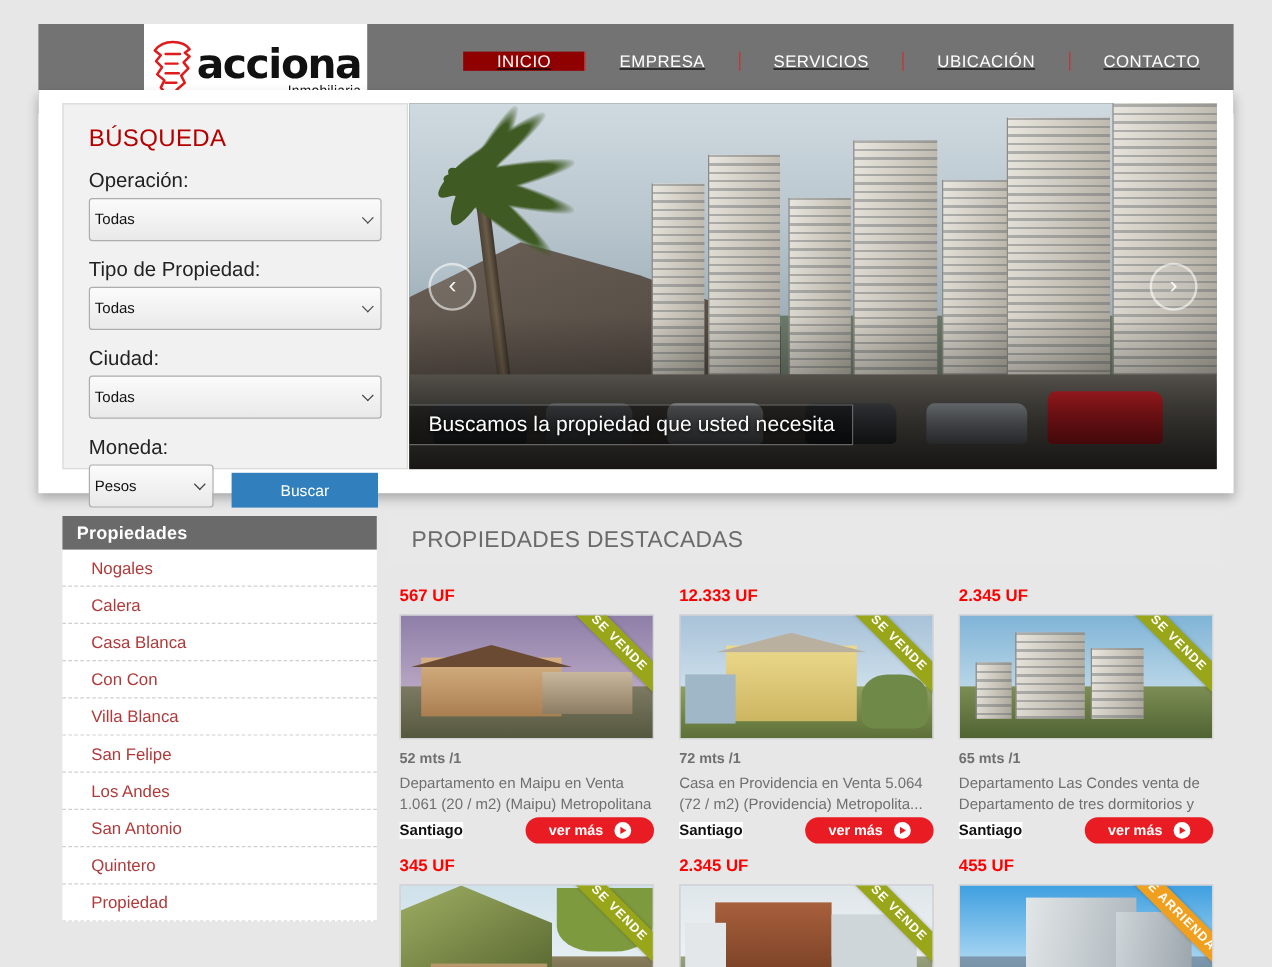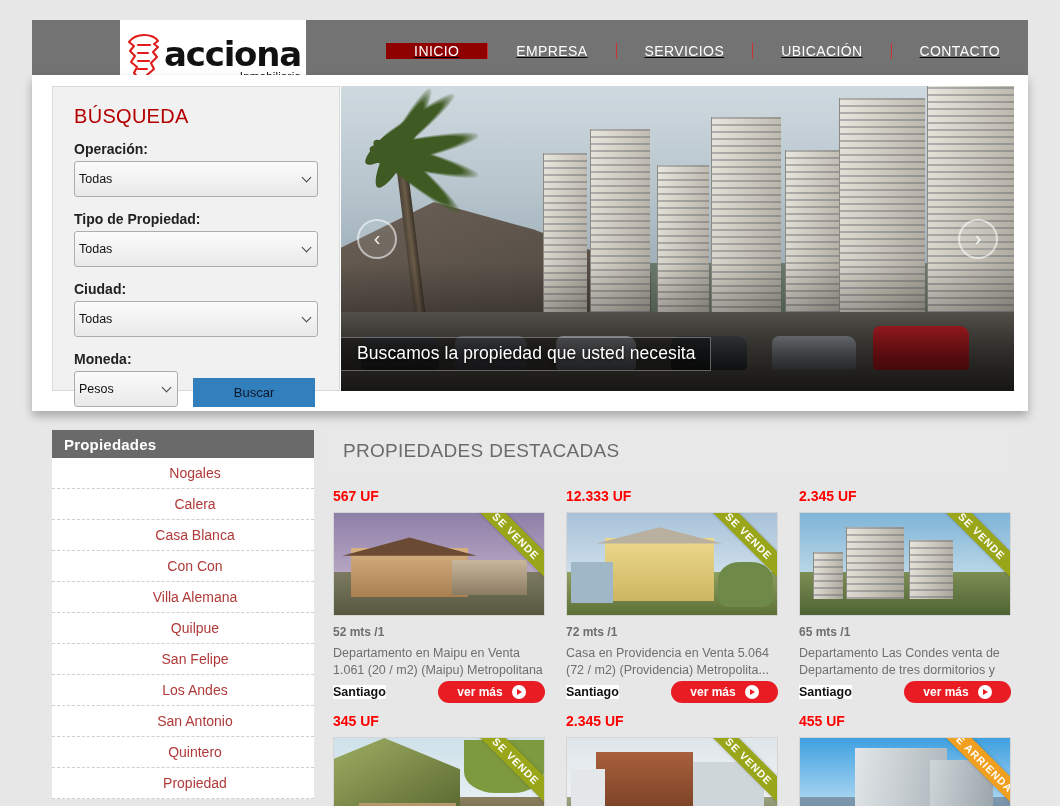--- a/index.html
+++ b/index.html
@@ -68,41 +68,41 @@
     width: 288px; height: 305px;
     background: #f1f1f1;
     border: 1px solid #d9d9d9;
     padding: 18px 21px 0 21px;
   }
   .search-title {
     color: #b40000; font-size: 20px; letter-spacing: 0.3px;
     margin: 0 0 13px 0; font-weight: normal;
   }
   .field-label {
-    font-size: 14px; color: #222; margin-bottom: 4px; display: block; font-weight: bold;
+    font-size: 17px; color: #222; margin-bottom: 4px; display: block;
   }
   .sel {
     position: relative; width: 100%; height: 36px;
     background: linear-gradient(#fbfbfb, #e9e9e9);
     border: 1px solid #adadad; border-radius: 3px;
     font-size: 12.5px; color: #111;
     display: flex; align-items: center; padding: 0 4px;
     margin-bottom: 14px; cursor: pointer;
   }
   .sel.narrow { width: 104px; margin-bottom: 0; }
   .sel .caret {
     position: absolute; right: 7px; top: 50%;
     width: 7px; height: 7px; margin-top: -5px;
     border-right: 1.6px solid #444; border-bottom: 1.6px solid #444;
     transform: rotate(45deg);
   }
   .moneda-row { display: flex; align-items: flex-end; gap: 15px; }
   .btn-buscar {
     width: 122px; height: 29px; background: #3180bd;
-    border: none; color: #0f172a; font-size: 13px;
+    border: none; color: #ffffff; font-size: 13px;
     cursor: pointer; font-family: "Liberation Sans", sans-serif;
   }
 
   
   .hero {
     position: absolute; left: 309px; top: 11px;
     width: 673px; height: 305px;
     overflow: hidden; background: #6a7a6a;
   }
   .hero-img { position: absolute; inset: 0; }
@@ -175,21 +175,21 @@
     width: 262px; background: #ffffff;
   }
   .sidebar-head {
     height: 28px; background: #6a6a6a; color: #ffffff;
     font-size: 15px; font-weight: bold; letter-spacing: 0.2px;
     display: flex; align-items: center; padding-left: 12px;
   }
   .side-item {
     height: 31px; display: flex; align-items: center;
     padding-left: 24px; font-size: 14px; color: #b03a3a;
-    border-bottom: 1px dashed #cfcfcf; cursor: pointer; justify-content: center;
+    border-bottom: 1px dashed #cfcfcf; cursor: pointer;
   }
 
   .content {
     position: absolute; left: 325px; top: 430px;
     width: 690px;
   }
   .content-head {
     height: 42px; background: #e8e8e8;
     display: flex; align-items: center; padding-left: 18px;
     color: #6b6b6b; font-size: 19px; letter-spacing: 0.3px;
@@ -375,24 +375,21 @@
     <div class="side-item">
       <span>Calera</span>
       </div>
     <div class="side-item">
       <span>Casa Blanca</span>
       </div>
     <div class="side-item">
       <span>Con Con</span>
       </div>
     <div class="side-item">
-      <span>Villa Alemana</span>
-      </div>
-    <div class="side-item">
-      <span>Quilpue</span>
+      <span>Villa Blanca</span>
       </div>
     <div class="side-item">
       <span>San Felipe</span>
       </div>
     <div class="side-item">
       <span>Los Andes</span>
       </div>
     <div class="side-item">
       <span>San Antonio</span>
       </div>

